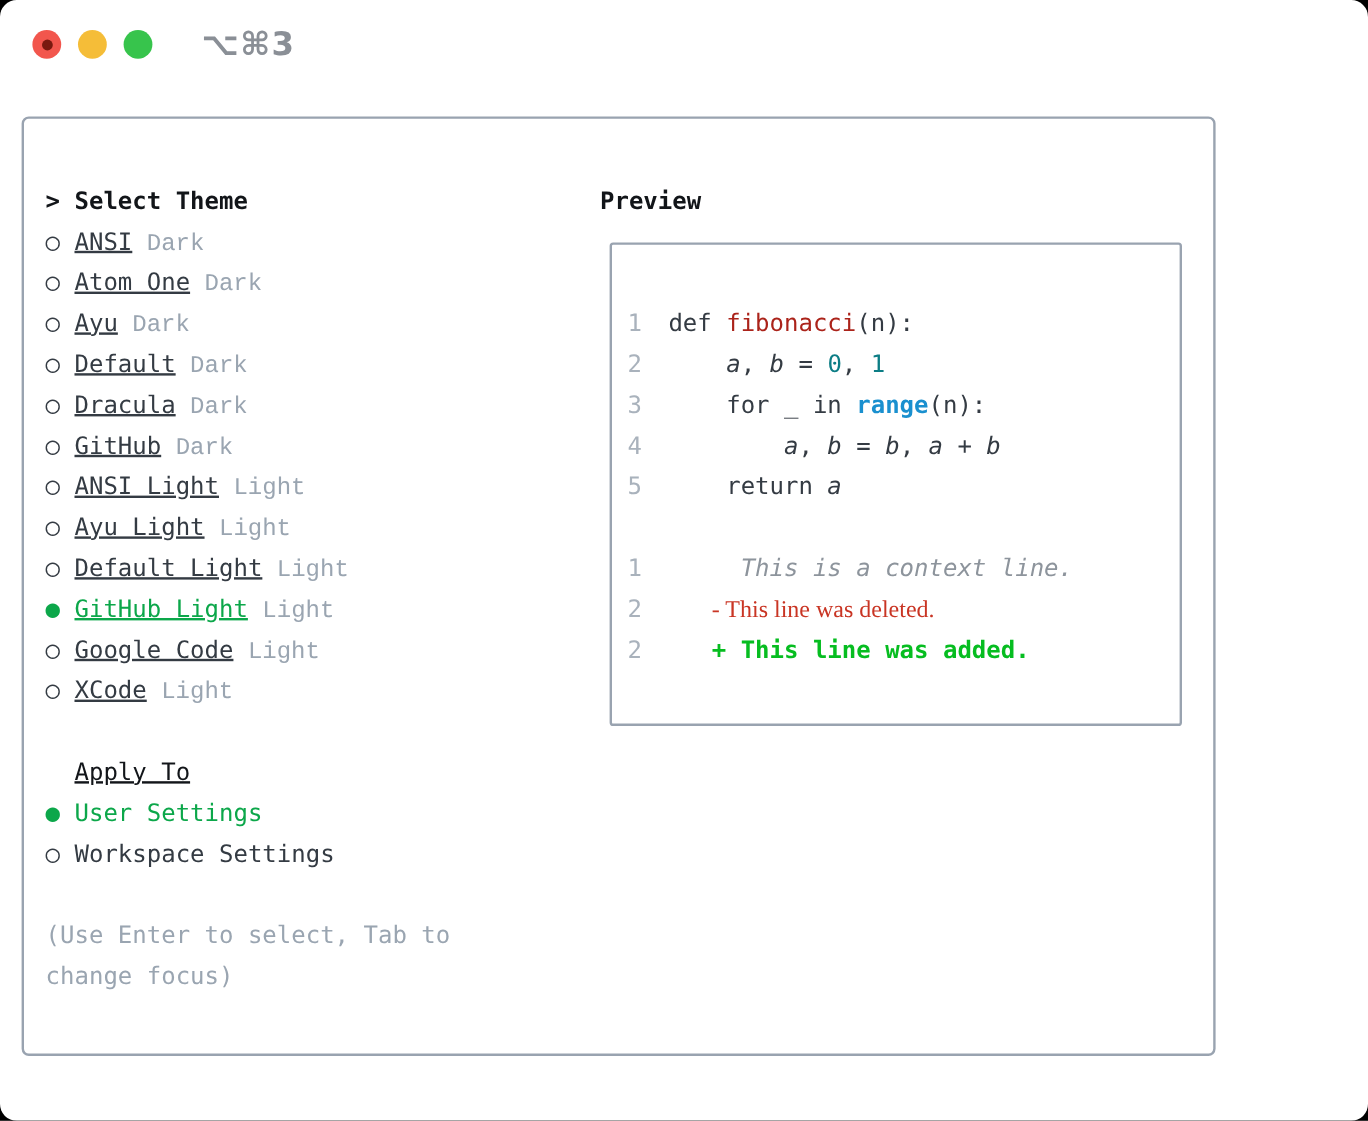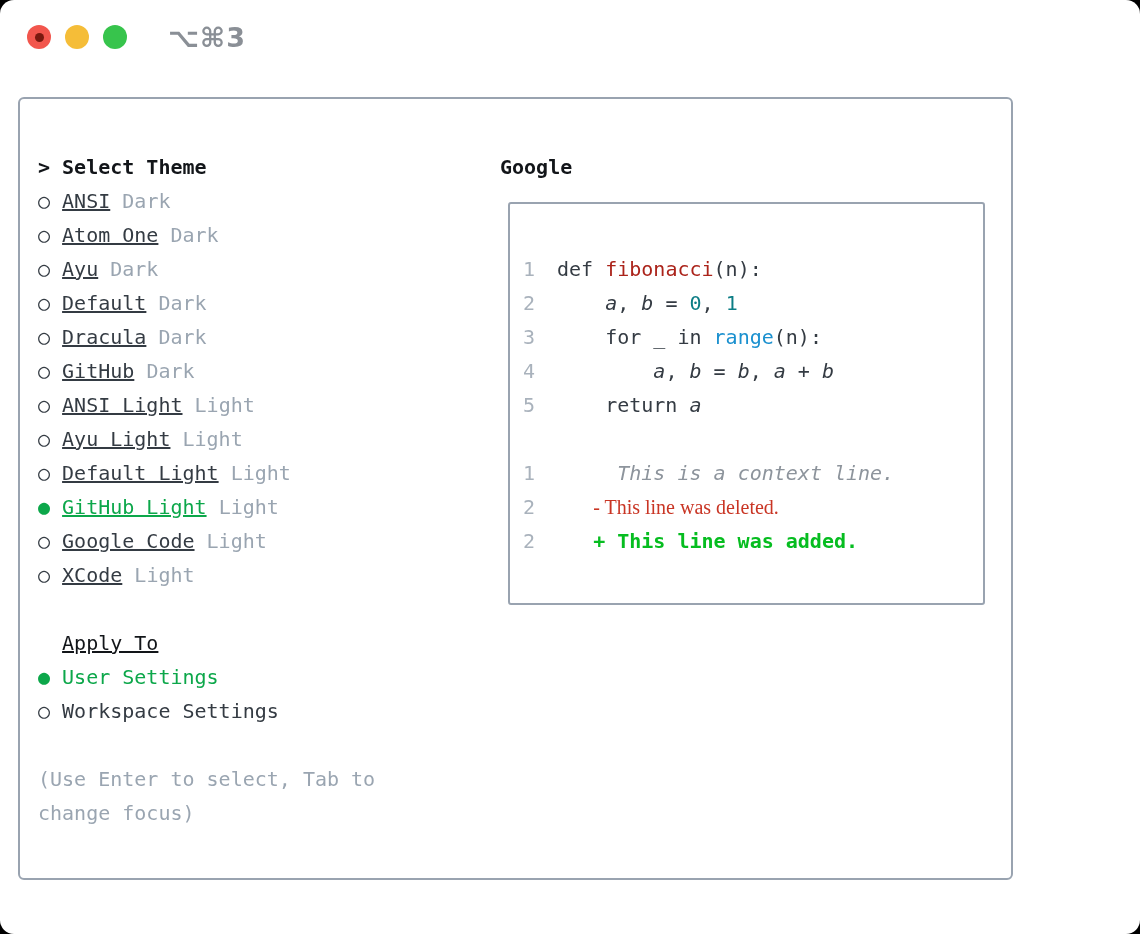--- a/index.html
+++ b/index.html
@@ -45,42 +45,42 @@
   }
   
   .left-col{
     position:absolute;left:18px;top:51px;
     font-size:20px;line-height:34px;white-space:pre;color:var(--text-dark);
   }
   .row{height:34px;}
   .marker{display:inline-block;width:2ch;}
   .hdr{font-weight:bold;color:var(--header-black);}
   .theme-name{color:var(--text-dark);text-decoration:underline;}
-  .variant{color:var(--muted-gray);}
+  .variant{color:var(--muted-gray);font-family:Liberation Mono, monospace;}
   .row.selected .theme-name,.row.selected .marker{color:var(--selected-green);}
   .apply-label{color:var(--header-black);text-decoration:underline;}
   .opt-selected .marker,.opt-selected .opt-name{color:var(--selected-green);}
   .help{color:var(--muted-gray);}
   
   .preview-header{
     position:absolute;left:480px;top:51px;height:34px;line-height:34px;
     font-size:20px;font-weight:bold;color:var(--header-black);
   }
   .preview-box{
     position:absolute;left:488px;top:103px;width:477px;height:403px;
     border:2px solid var(--border-gray);border-radius:3px;background:#fff;
     padding:48px 0 0 13px;
     font-size:20px;line-height:34px;white-space:pre;overflow:hidden;
   }
   .cl{height:34px;}
   .ln{display:inline-block;width:12px;margin-right:22px;text-align:right;color:var(--line-number-gray);}
   .tk-plain{color:var(--text-dark);}
   .tk-func{color:var(--function-red);}
   .tk-num{color:var(--number-teal);}
-  .tk-blue{color:var(--builtin-blue);}
+  .tk-blue{color:var(--builtin-blue);font-weight:bold;}
   .tk-var{color:var(--text-dark);font-style:italic;}
   .tk-ctx{color:var(--context-gray);font-style:italic;}
   .tk-ctx-var{color:var(--context-gray);font-style:italic;}
   .tk-del{color:var(--deleted-red);font-family:Liberation Serif, serif;}
   .tk-add{color:var(--added-green);font-weight:bold;}
 </style>
 </head>
 <body>
 
 <div class="window">
@@ -91,17 +91,17 @@
           <span class="dot"></span>
         </span>
       <span class="light yellow"></span>
       <span class="light green"></span>
     </div>
     <div class="window-title">⌥⌘3</div>
   </div>
 
   <div class="panel">
     <div class="left-col" id="left-col"><div class="row"><span class="marker hdr">&gt;</span><span class="hdr">Select Theme</span></div><div class="row"><span class="marker">○</span><span class="theme-name">ANSI</span> <span class="variant">Dark</span></div><div class="row"><span class="marker">○</span><span class="theme-name">Atom One</span> <span class="variant">Dark</span></div><div class="row"><span class="marker">○</span><span class="theme-name">Ayu</span> <span class="variant">Dark</span></div><div class="row"><span class="marker">○</span><span class="theme-name">Default</span> <span class="variant">Dark</span></div><div class="row"><span class="marker">○</span><span class="theme-name">Dracula</span> <span class="variant">Dark</span></div><div class="row"><span class="marker">○</span><span class="theme-name">GitHub</span> <span class="variant">Dark</span></div><div class="row"><span class="marker">○</span><span class="theme-name">ANSI Light</span> <span class="variant">Light</span></div><div class="row"><span class="marker">○</span><span class="theme-name">Ayu Light</span> <span class="variant">Light</span></div><div class="row"><span class="marker">○</span><span class="theme-name">Default Light</span> <span class="variant">Light</span></div><div class="row selected"><span class="marker">●</span><span class="theme-name">GitHub Light</span> <span class="variant">Light</span></div><div class="row"><span class="marker">○</span><span class="theme-name">Google Code</span> <span class="variant">Light</span></div><div class="row"><span class="marker">○</span><span class="theme-name">XCode</span> <span class="variant">Light</span></div><div class="row"></div><div class="row"><span class="marker"></span><span class="apply-label">Apply To</span></div><div class="row opt-selected"><span class="marker">●</span><span class="opt-name">User Settings</span></div><div class="row"><span class="marker">○</span><span class="opt-name">Workspace Settings</span></div><div class="row"></div><div class="row help">(Use Enter to select, Tab to</div><div class="row help">change focus)</div></div>
-    <div class="preview-header">Google</div>
+    <div class="preview-header">Preview</div>
     <div class="preview-box" id="preview-box"><div class="cl"><span class="ln">1</span><span class="tk-plain">def </span><span class="tk-func">fibonacci</span><span class="tk-plain">(n):</span></div><div class="cl"><span class="ln">2</span><span class="tk-plain">    </span><span class="tk-var">a</span><span class="tk-plain">, </span><span class="tk-var">b</span><span class="tk-plain"> = </span><span class="tk-num">0</span><span class="tk-plain">, </span><span class="tk-num">1</span></div><div class="cl"><span class="ln">3</span><span class="tk-plain">    for _ in </span><span class="tk-blue">range</span><span class="tk-plain">(n):</span></div><div class="cl"><span class="ln">4</span><span class="tk-plain">        </span><span class="tk-var">a</span><span class="tk-plain">, </span><span class="tk-var">b</span><span class="tk-plain"> = </span><span class="tk-var">b</span><span class="tk-plain">, </span><span class="tk-var">a</span><span class="tk-plain"> + </span><span class="tk-var">b</span></div><div class="cl"><span class="ln">5</span><span class="tk-plain">    return </span><span class="tk-var">a</span></div><div class="cl"><span class="ln"></span></div><div class="cl"><span class="ln">1</span><span class="tk-ctx">     This is </span><span class="tk-ctx-var">a</span><span class="tk-ctx"> context line.</span></div><div class="cl"><span class="ln">2</span><span class="tk-plain">   </span><span class="tk-del">- This line was deleted.</span></div><div class="cl"><span class="ln">2</span><span class="tk-plain">   </span><span class="tk-add">+ This line was added.</span></div></div>
   </div>
 
 </div>
 
 </body></html>

